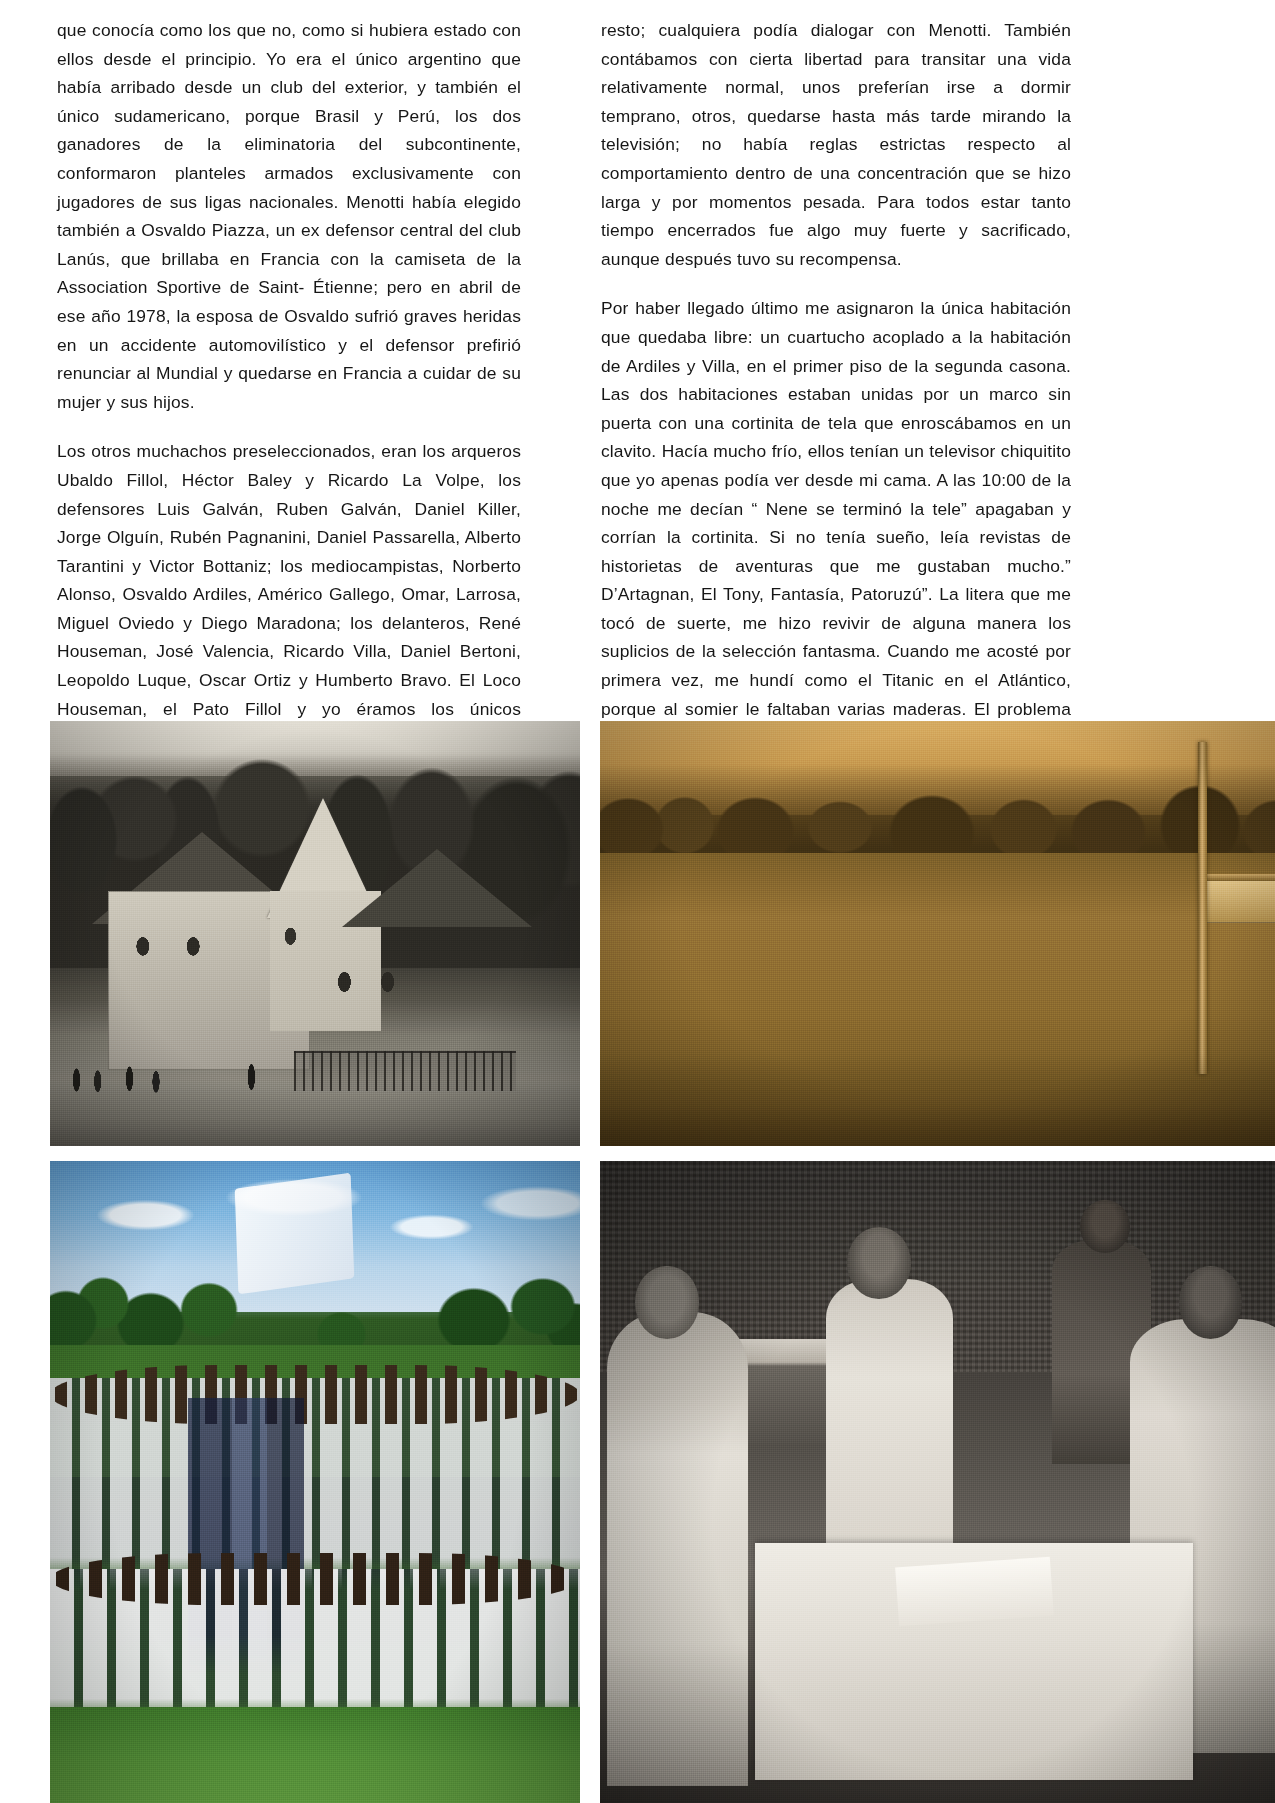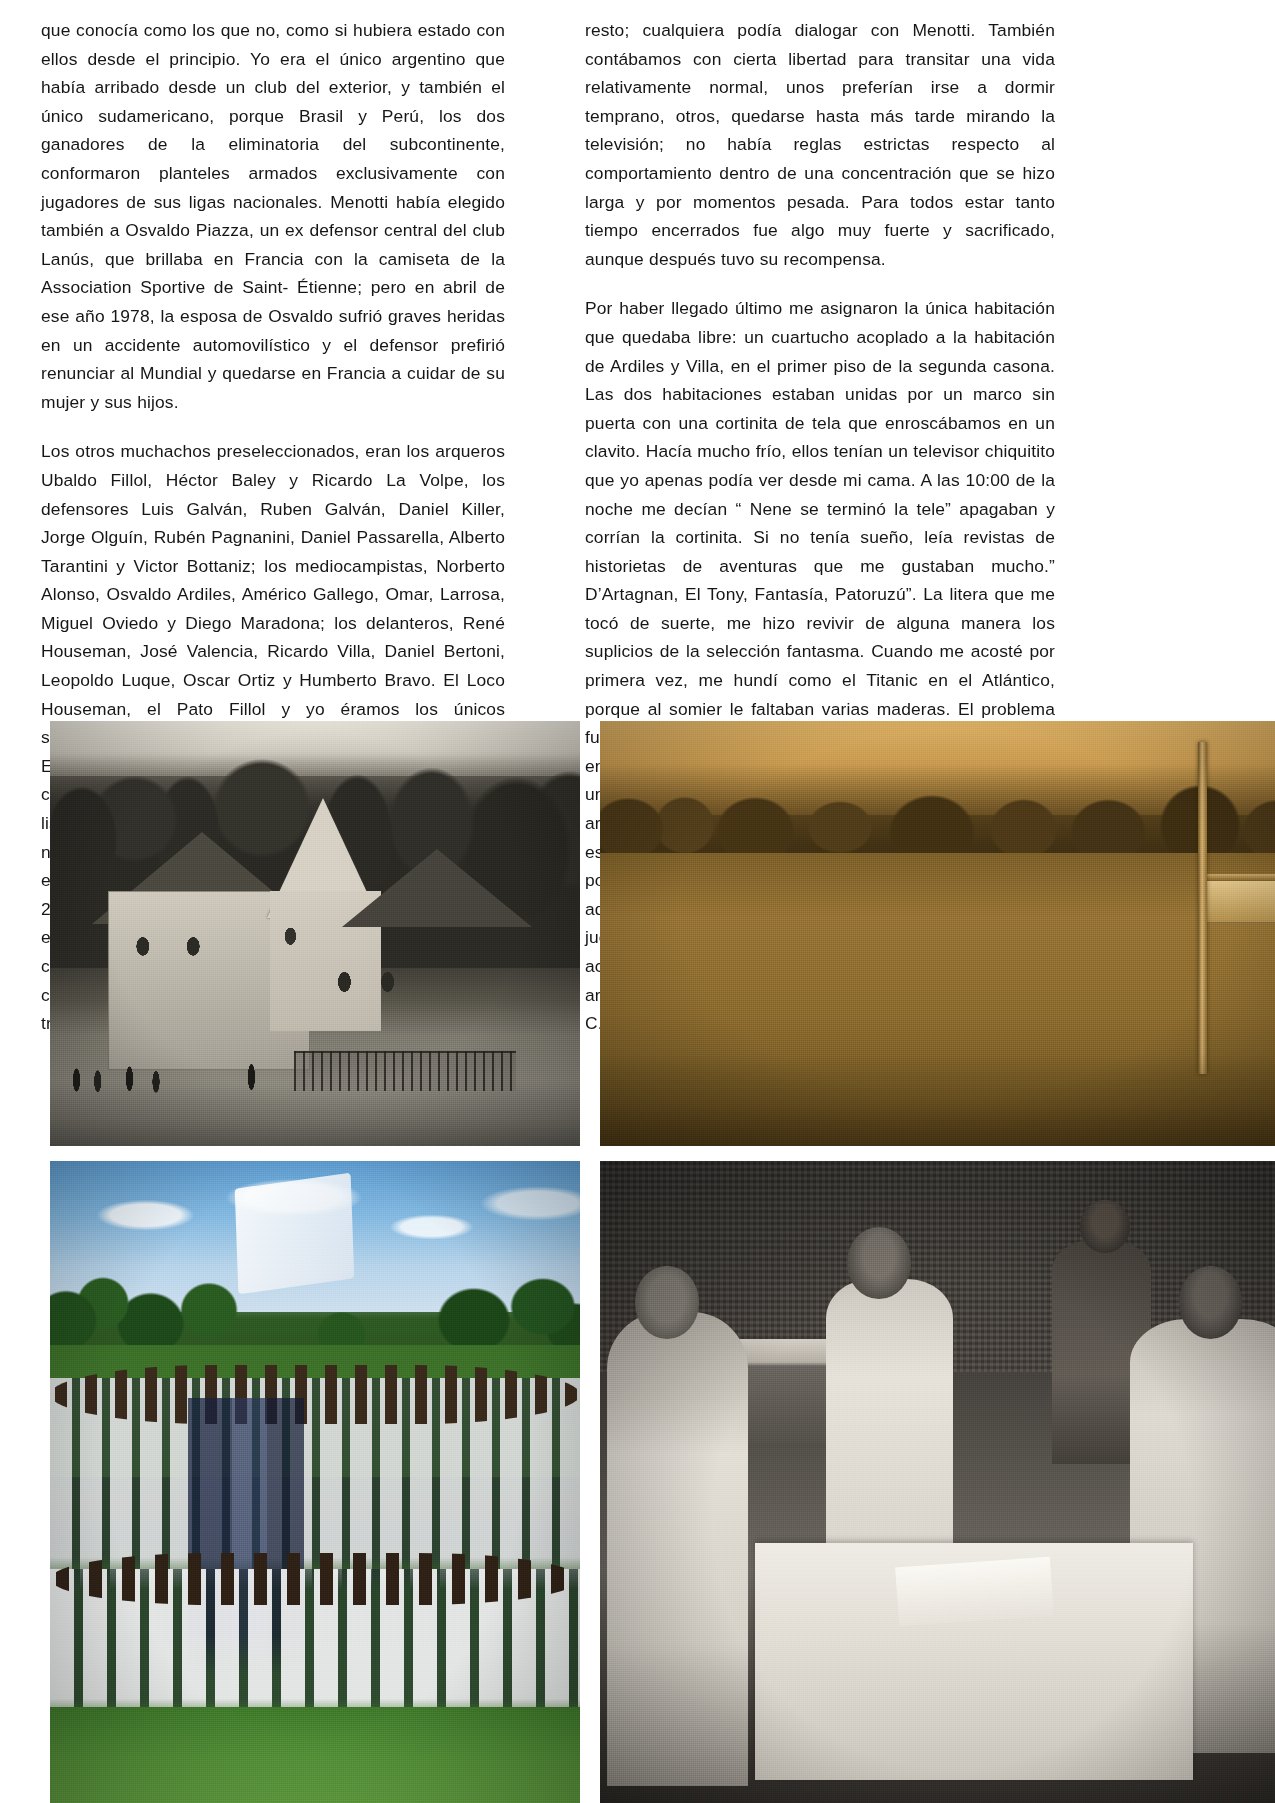--- a/index.html
+++ b/index.html
@@ -13,21 +13,21 @@
     font-family: "Liberation Sans", sans-serif;
     color: #1a1a1a;
     overflow: hidden;
     position: relative;
   }
 
   
   .page-text {
     display: flex;
     gap: 80px;
-    padding: 16px 13px 0 41px;
+    padding: 16px 13px 0 57px;
     box-sizing: border-box;
     height: 693px;
   }
   .col {
     width: 464px;
     flex: 0 0 464px;
   }
   .col.right { width: 470px; flex: 0 0 470px; }
 
   p.para {

